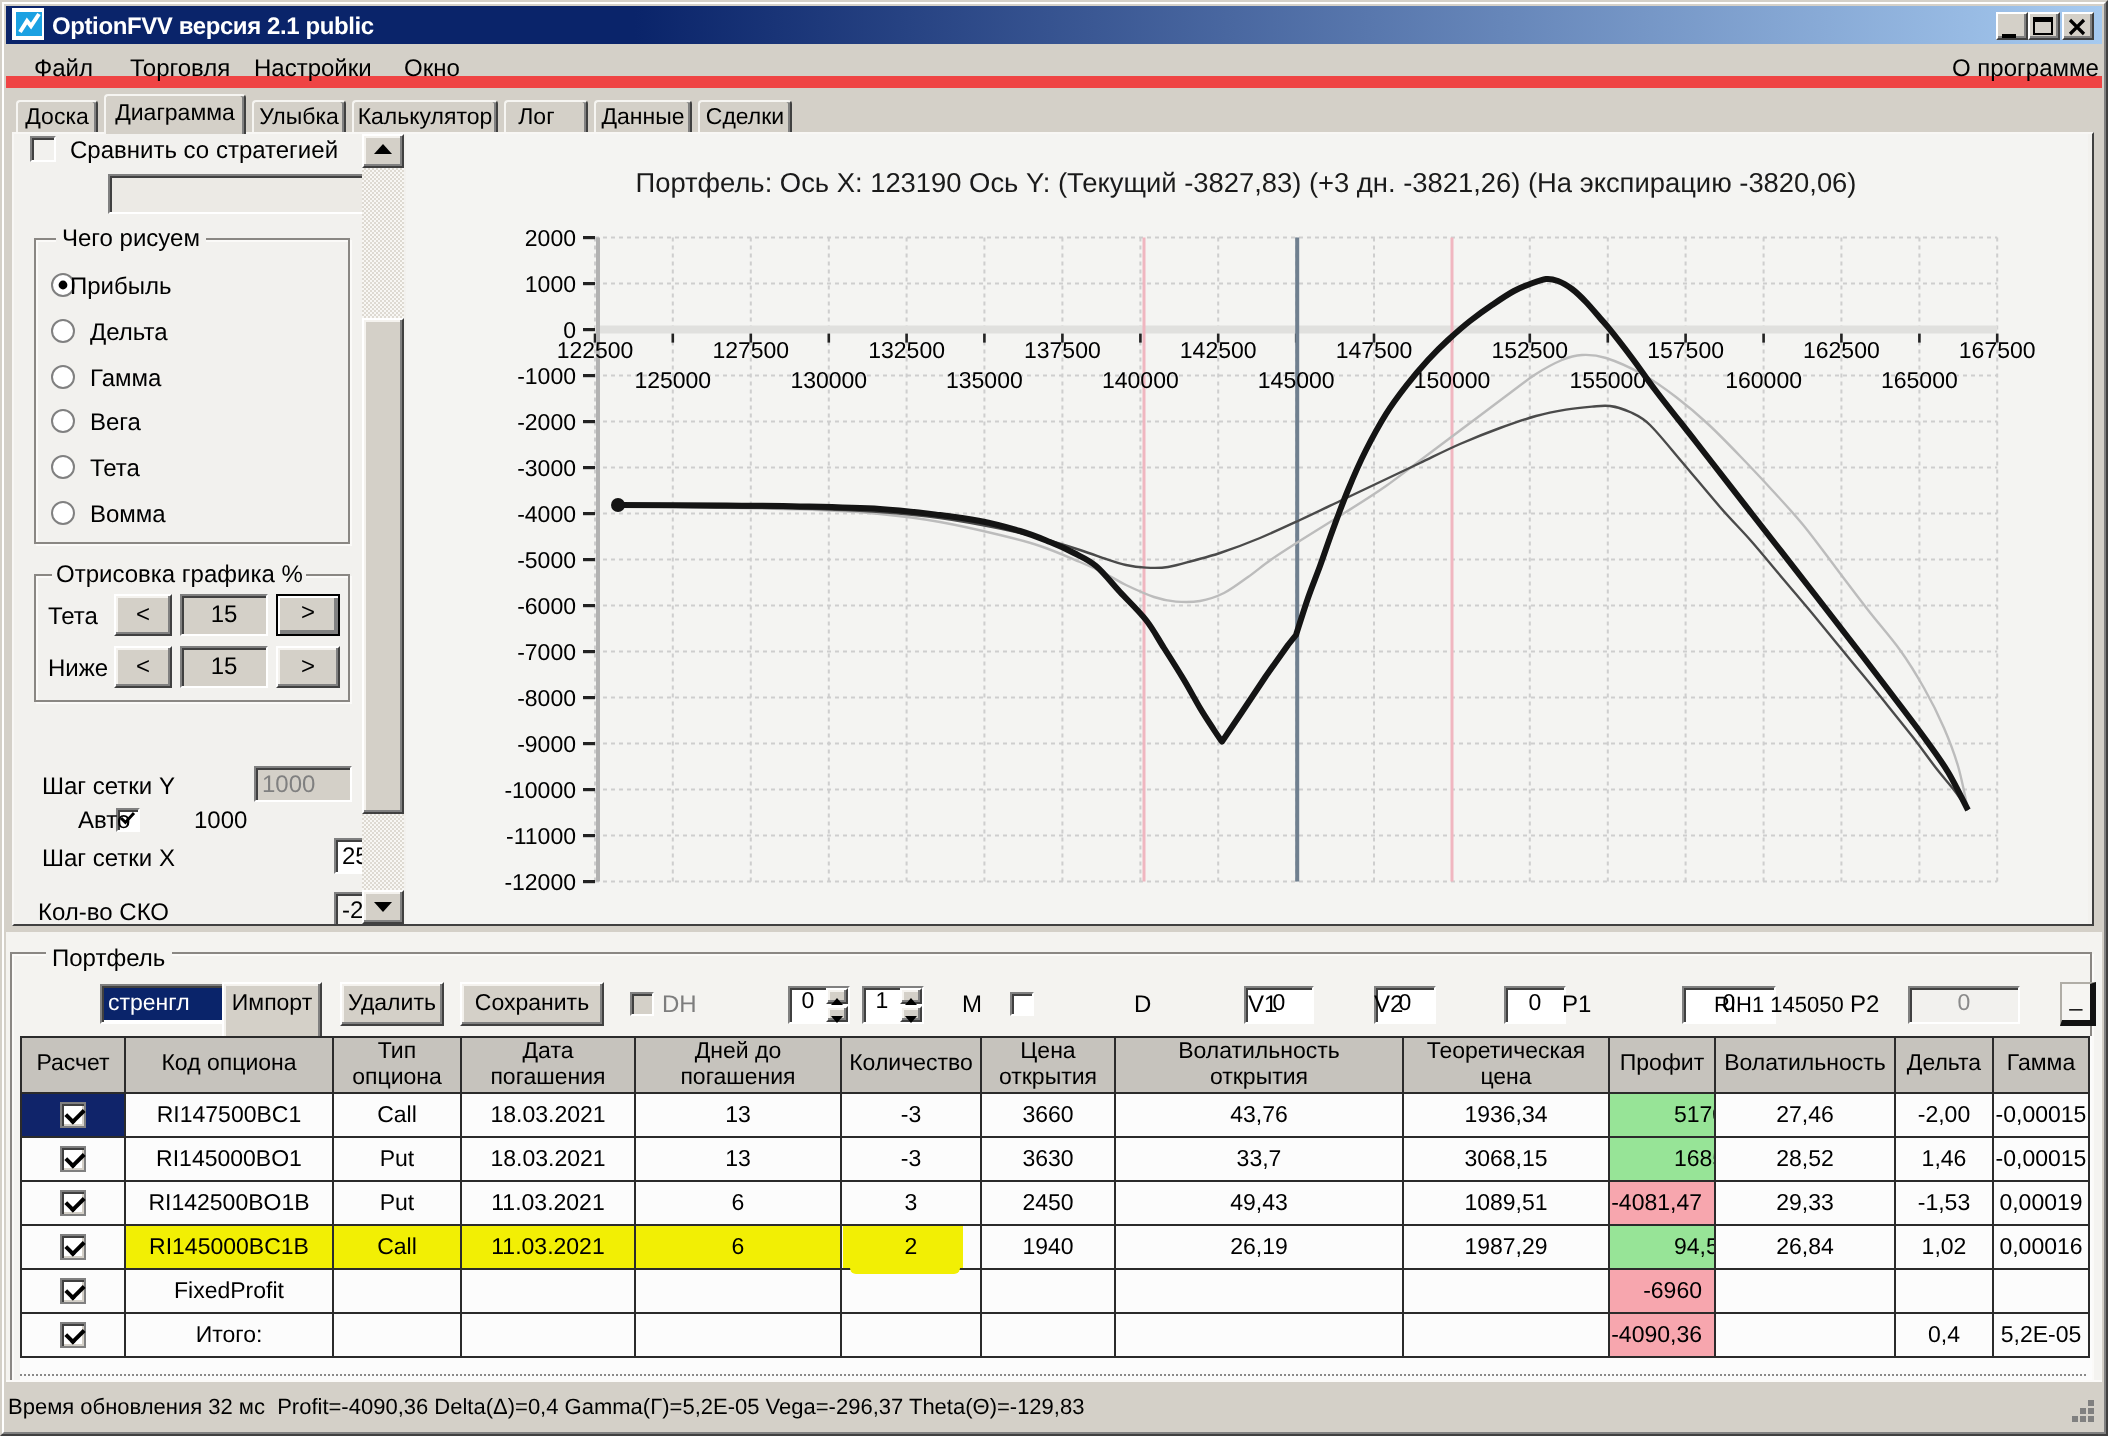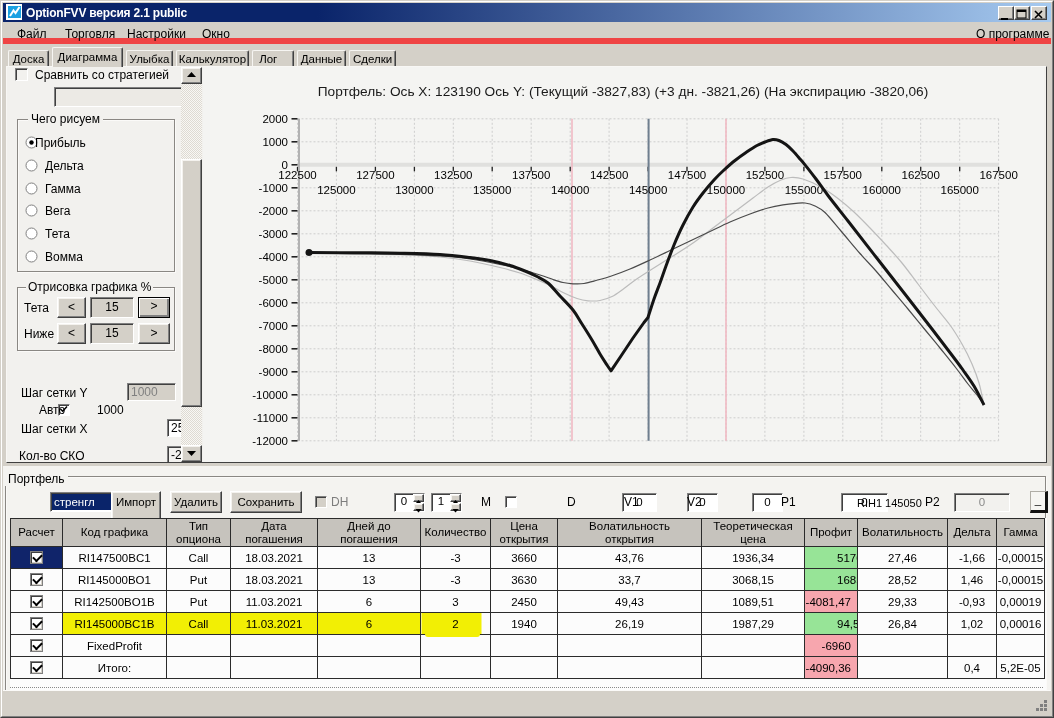--- a/index.html
+++ b/index.html
@@ -303,21 +303,21 @@
   <text x="420" y="29" font-size="13.7" text-anchor="middle" fill="#1a1a1a">Портфель: Ось X: 123190 Ось Y:  (Текущий -3827,83)  (+3 дн. -3821,26)  (На экспирацию -3820,06)</text>
   <path d="M106 186 C113.3 186.1,134.8 186.5,150 186.8 C165.2 187.1,182.5 187.2,197 187.7 C211.5 188.2,225.3 188.9,237 190 C248.7 191.1,257.0 192.2,267 194 C277.0 195.8,288.7 198.5,297 200.5 C305.3 202.5,310.3 203.8,317 206 C323.7 208.2,331.5 211.7,337 214 C342.5 216.3,346.2 218.1,350 220 C353.8 221.9,356.0 223.6,360 225.5 C364.0 227.4,369.8 230.1,374 231.5 C378.2 232.9,381.2 233.5,385 233.8 C388.8 234.1,393.0 234.2,397 233.5 C401.0 232.8,405.0 231.5,409 229.5 C413.0 227.5,417.0 224.3,421 221.5 C425.0 218.7,428.2 215.8,433 212.5 C437.8 209.2,443.8 205.4,450 201.5 C456.2 197.6,463.3 193.2,470 189 C476.7 184.8,483.3 180.7,490 176 C496.7 171.3,503.3 166.0,510 161 C516.7 156.0,523.3 151.0,530 146 C536.7 141.0,544.2 135.3,550 131 C555.8 126.7,560.3 123.0,565 120 C569.7 117.0,574.2 114.6,578 113 C581.8 111.4,584.3 110.7,588 110.5 C591.7 110.3,595.0 110.4,600 112 C605.0 113.6,612.2 116.8,618 120 C623.8 123.2,629.5 127.3,635 131.5 C640.5 135.7,645.7 140.1,651 145 C656.3 149.9,661.7 155.5,667 161 C672.3 166.5,677.7 172.2,683 178 C688.3 183.8,693.7 189.5,699 196 C704.3 202.5,709.7 210.0,715 217 C720.3 224.0,725.7 231.2,731 238 C736.3 244.8,742.3 251.5,747 258 C751.7 264.5,755.3 270.5,759 277 C762.7 283.5,766.2 290.5,769 297 C771.8 303.5,774.0 309.2,776 316 C778.0 322.8,780.2 334.3,781 338" fill="none" stroke="#bcbcbc" stroke-width="1.2" stroke-linejoin="round"></path>
   <path d="M106 186 C113.3 186.1,134.8 186.4,150 186.6 C165.2 186.8,182.5 186.9,197 187.3 C211.5 187.7,225.3 188.2,237 189 C248.7 189.8,257.0 190.6,267 192 C277.0 193.4,288.7 195.6,297 197.3 C305.3 199.0,310.3 200.2,317 202 C323.7 203.8,331.5 206.2,337 208 C342.5 209.8,346.2 211.2,350 212.5 C353.8 213.8,356.7 214.8,360 215.5 C363.3 216.2,366.5 216.6,370 216.8 C373.5 217.0,377.2 217.1,381 216.5 C384.8 215.9,388.7 214.7,393 213.5 C397.3 212.3,401.3 211.4,407 209.5 C412.7 207.6,420.3 204.8,427 202 C433.7 199.2,440.3 196.1,447 193 C453.7 189.9,460.3 186.7,467 183.5 C473.7 180.3,480.3 177.2,487 174 C493.7 170.8,500.3 167.7,507 164.5 C513.7 161.3,520.3 157.9,527 155 C533.7 152.1,540.7 149.3,547 147 C553.3 144.7,559.5 142.5,565 141 C570.5 139.5,575.3 138.6,580 137.8 C584.7 137.0,589.3 136.6,593 136.3 C596.7 136.0,598.8 135.6,602 136 C605.2 136.4,608.7 137.4,612 139 C615.3 140.6,617.7 141.3,622 145.5 C626.3 149.7,632.2 157.2,638 164 C643.8 170.8,651.2 179.8,657 186.5 C662.8 193.2,667.7 197.9,673 204 C678.3 210.1,683.7 216.7,689 223 C694.3 229.3,699.7 235.6,705 242 C710.3 248.4,715.7 255.0,721 261.5 C726.3 268.0,731.7 274.4,737 281 C742.3 287.6,748.3 295.0,753 301 C757.7 307.0,761.5 312.5,765 317 C768.5 321.5,771.3 324.5,774 328 C776.7 331.5,779.8 336.3,781 338" fill="none" stroke="#4a4a4a" stroke-width="1.2" stroke-linejoin="round"></path>
   <path d="M106 185.5 C115.0 185.6,144.8 185.7,160 185.8 C175.2 185.9,184.2 185.9,197 186.2 C209.8 186.5,225.3 186.8,237 187.5 C248.7 188.2,258.7 189.5,267 190.5 C275.3 191.5,280.3 192.2,287 193.5 C293.7 194.8,301.2 196.8,307 198.5 C312.8 200.2,317.5 202.2,322 204 C326.5 205.8,330.2 207.5,334 209.5 C337.8 211.5,341.2 212.8,345 216 C348.8 219.2,352.8 224.5,357 229 C361.2 233.5,366.3 238.3,370 243 C373.7 247.7,375.8 252.0,379 257 C382.2 262.0,386.0 268.0,389 273 C392.0 278.0,394.5 282.8,397 287 C399.5 291.2,402.2 295.2,404 298 C405.8 300.8,407.3 302.8,408 303.8 L418 289 L430 271 L441 255.5 L445 250.5 C446.0 247.4,449.0 237.8,451 232 C453.0 226.2,455.0 221.5,457 216 C459.0 210.5,460.7 205.3,463 199 C465.3 192.7,468.2 184.8,471 178 C473.8 171.2,476.8 164.3,480 158 C483.2 151.7,486.7 145.3,490 140 C493.3 134.7,496.5 130.5,500 126 C503.5 121.5,507.5 116.8,511 113 C514.5 109.2,517.5 106.2,521 103 C524.5 99.8,528.3 96.4,532 93.5 C535.7 90.6,539.3 88.0,543 85.5 C546.7 83.0,550.8 80.2,554 78.5 C557.2 76.8,559.3 76.0,562 75 C564.7 74.0,567.7 72.8,570 72.5 C572.3 72.2,573.8 72.7,576 73.5 C578.2 74.3,580.7 75.8,583 77.5 C585.3 79.2,587.7 81.6,590 84 C592.3 86.4,595.2 89.9,597 92 C598.8 94.1,598.3 93.3,601 96.6 C603.7 99.9,609.0 106.7,613 112 C617.0 117.3,619.7 121.5,625 128.5 C630.3 135.5,637.0 143.8,645 154 C653.0 164.2,663.0 177.2,673 190 C683.0 202.8,695.7 219.0,705 231 C714.3 243.0,722.3 253.3,729 262 C735.7 270.7,739.8 276.2,745 283 C750.2 289.8,755.7 297.0,760 303 C764.3 309.0,767.5 313.2,771 319 C774.5 324.8,779.3 334.8,781 338" fill="none" stroke="#141414" stroke-width="3" stroke-linejoin="round"></path>
   <circle cx="106" cy="185.5" r="3.5" fill="#141414"></circle>
   </svg>
 </div>
 
 <div class="abs" style="left:3px;top:466px;width:1048px;height:224px;background:#f4f3f0"></div>
 <div class="abs etch" style="left:5px;top:476px;width:1041px;height:214px;border-bottom:none"></div>
-<div class="lbl" style="left:5px;top:472px;background:#f4f3f0;padding:0 3px">Портфель</div>
+<div class="lbl" style="left:23px;top:472px;background:#f4f3f0;padding:0 3px">Портфель</div>
 
 <div class="abs sunken" style="left:10px;top:492px;width:80px;height:20px">
   <div class="abs" style="left:1px;top:1px;width:72px;height:16px;background:#0a246a;color:#fff;font-size:11.5px;line-height:16px;padding-left:2px">стренгл</div>
   <div class="abs raised" style="right:1px;top:1px;width:16px;height:16px">
     <svg width="14" height="14">
         <polygon points="3,5 10,5 6.5,9" fill="#000"></polygon>
       </svg>
   </div>
 </div>
 <div class="abs raised t11" style="left:111px;top:491px;width:50px;height:39px;text-align:center;line-height:20px">Импорт</div>
@@ -371,21 +371,21 @@
         <col style="width:144px">
         <col style="width:103px">
         <col style="width:53px">
         <col style="width:90px">
         <col style="width:49px">
         <col style="width:48px">
 </colgroup>
 <tbody>
         <tr class="hd">
 <td>Расчет</td>
-          <td>Код графика</td>
+          <td>Код опциона</td>
           <td>Тип<br>опциона</td>
           <td>Дата<br>погашения</td>
           <td>Дней до<br>погашения</td>
           <td>Количество</td>
           <td>Цена<br>открытия</td>
           <td>Волатильность<br>открытия</td>
           <td>Теоретическая<br>цена</td>
           <td>Профит</td>
           <td>Волатильность</td>
           <td>Дельта</td>
@@ -396,21 +396,21 @@
           <td>RI147500BC1</td>
           <td>Call</td>
           <td>18.03.2021</td>
           <td>13</td>
           <td>-3</td>
           <td>3660</td>
           <td>43,76</td>
           <td>1936,34</td>
           <td class="grn">5170,98</td>
           <td>27,46</td>
-          <td>-1,66</td>
+          <td>-2,00</td>
           <td>-0,00015</td>
 </tr>
 <tr>
 <td><span class="cb"></span></td>
           <td>RI145000BO1</td>
           <td>Put</td>
           <td>18.03.2021</td>
           <td>13</td>
           <td>-3</td>
           <td>3630</td>
@@ -426,21 +426,21 @@
           <td>RI142500BO1B</td>
           <td>Put</td>
           <td>11.03.2021</td>
           <td>6</td>
           <td>3</td>
           <td>2450</td>
           <td>49,43</td>
           <td>1089,51</td>
           <td class="red">-4081,47</td>
           <td>29,33</td>
-          <td>-0,93</td>
+          <td>-1,53</td>
           <td>0,00019</td>
 </tr>
 <tr>
 <td><span class="cb"></span></td>
           <td class="yel">RI145000BC1B</td>
           <td class="yel">Call</td>
           <td class="yel">11.03.2021</td>
           <td class="yel">6</td>
           <td class="yel2">2</td>
           <td>1940</td>
@@ -483,20 +483,21 @@
 </tr>
 </tbody>
     </table>
 </div>
 
 <div class="abs" style="left:425px;top:630px;width:55px;height:7px;background:#f2ef04;border-radius:3px"></div>
 
 <div class="abs" style="left:10px;top:687px;width:1033px;height:2px;border-top:1px dotted #8a8a8a"></div>
 
 <div id="statusbar" class="abs" style="left:3px;top:690px;width:1048px;height:25px;border-top:1px solid #fbfaf8;background:#d4d0c8">
+  <div class="lbl" style="left:1px;top:7px;font-size:11px">Время обновления 32 мс&nbsp;&nbsp;Profit=-4090,36 Delta(Δ)=0,4 Gamma(Γ)=5,2E-05 Vega=-296,37 Theta(Θ)=-129,83</div>
   <svg style="position:absolute;right:3px;bottom:3px" width="13" height="13">
     <g fill="#808080">
       <rect x="9" y="1" width="3" height="3"></rect>
         <rect x="5" y="5" width="3" height="3"></rect>
         <rect x="9" y="5" width="3" height="3"></rect>
       <rect x="1" y="9" width="3" height="3"></rect>
         <rect x="5" y="9" width="3" height="3"></rect>
         <rect x="9" y="9" width="3" height="3"></rect>
     </g>
   </svg>

